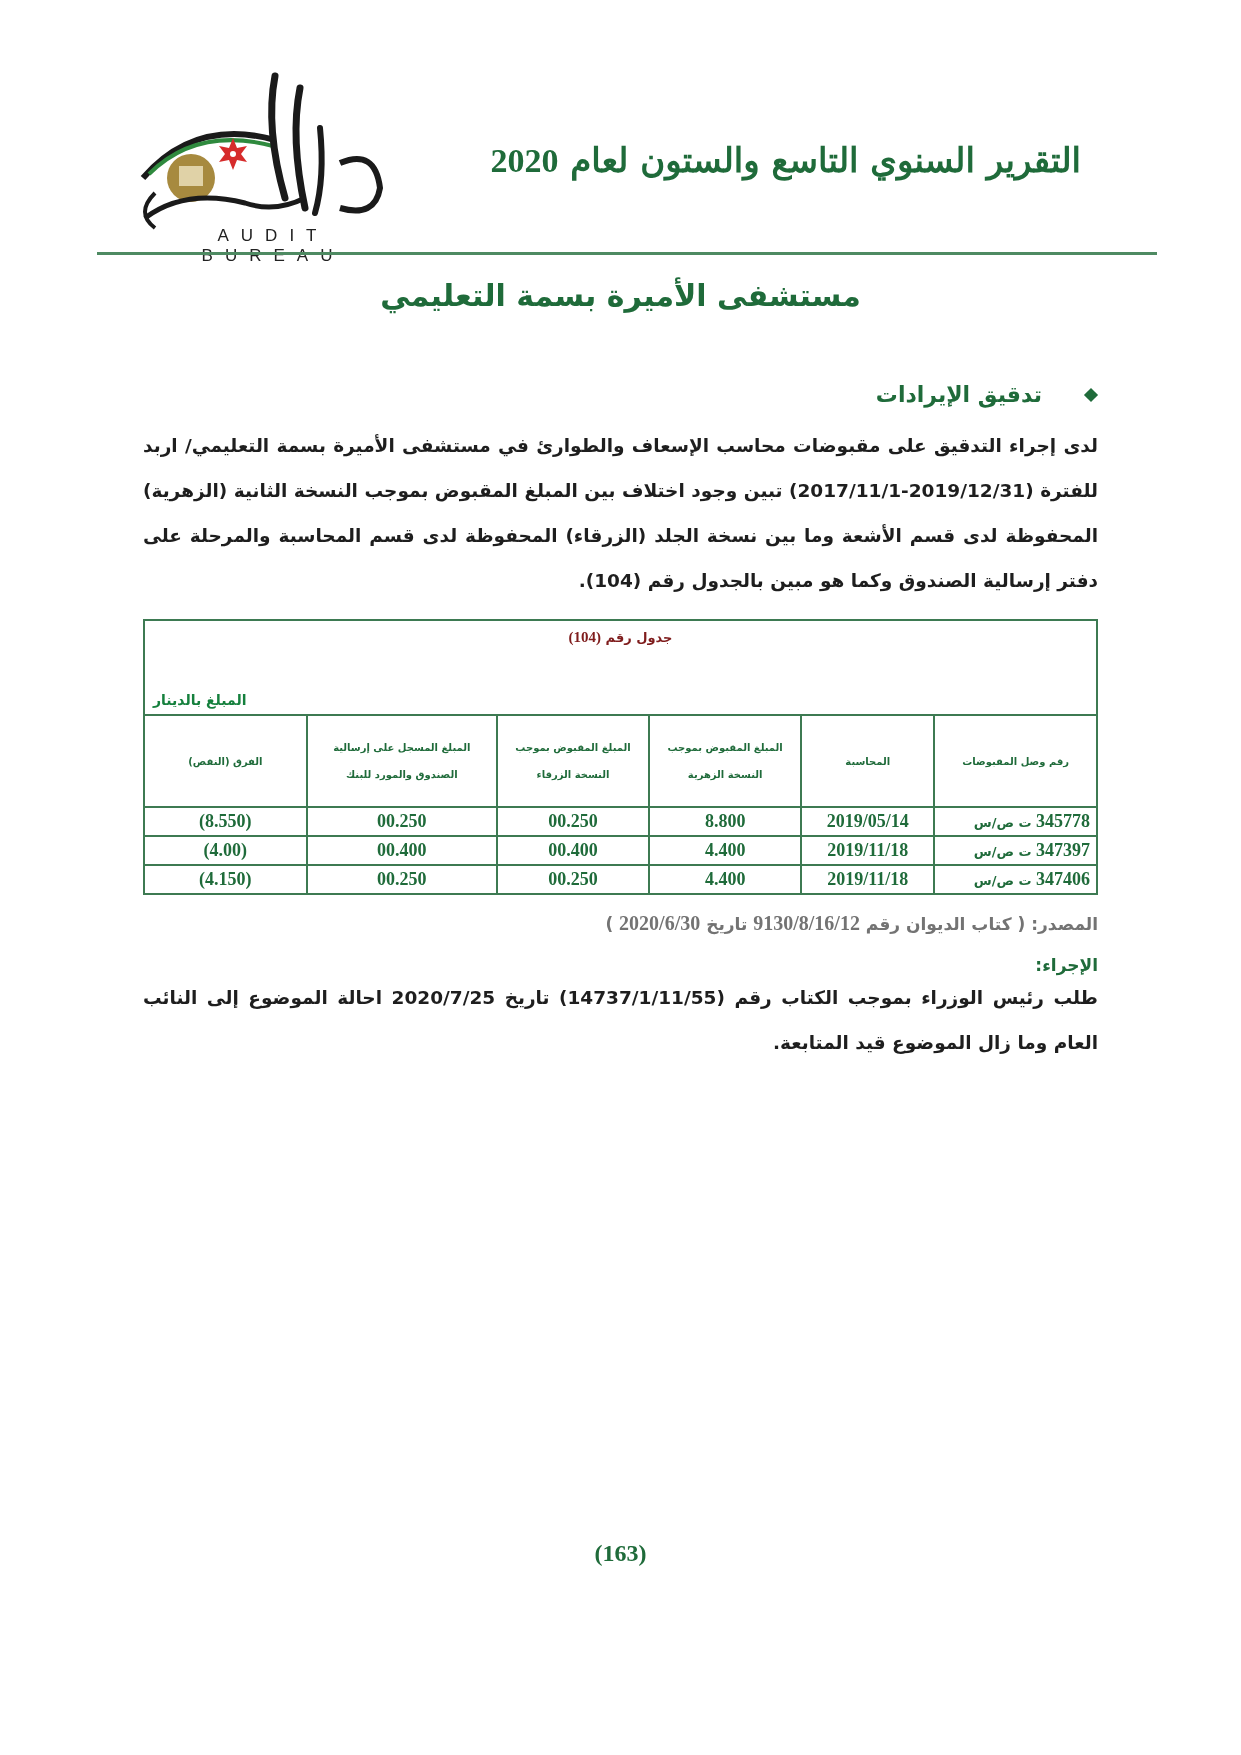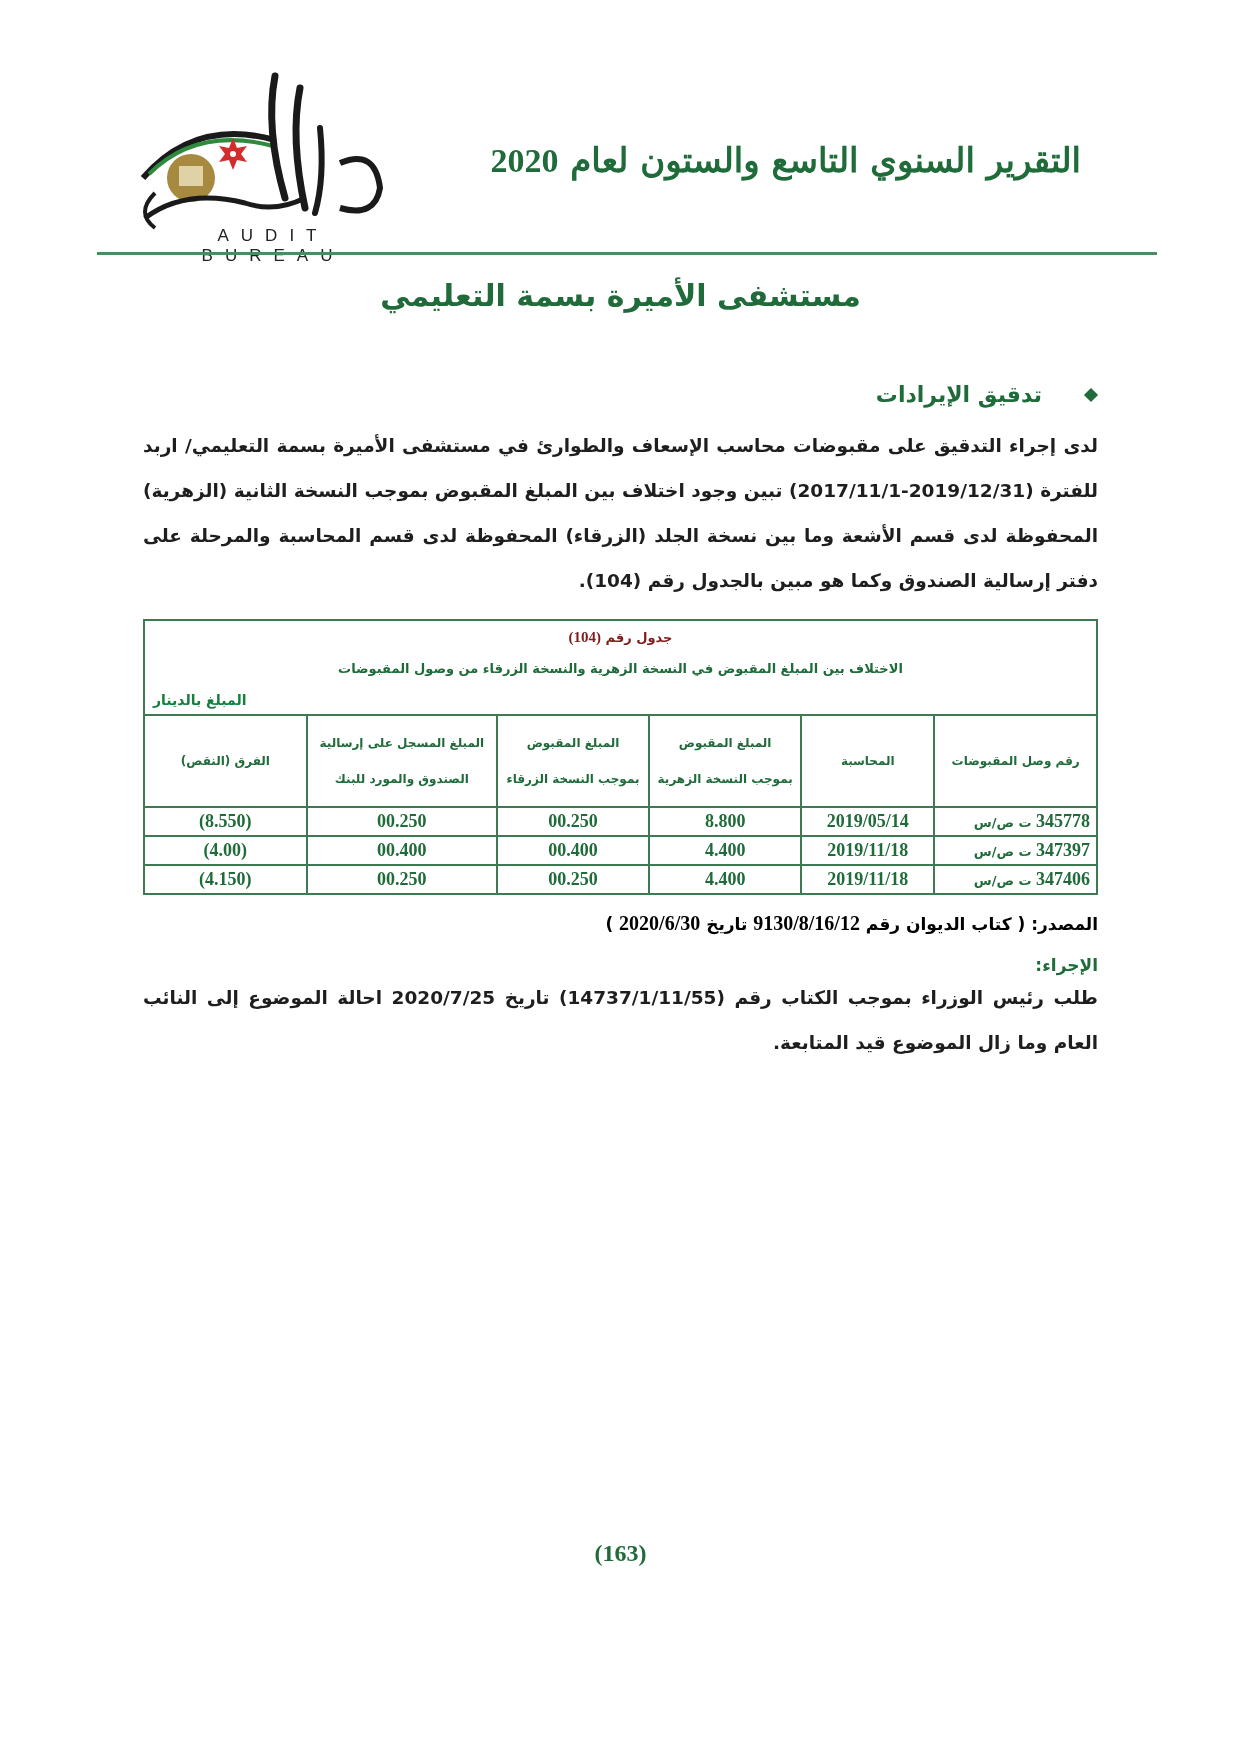--- a/index.html
+++ b/index.html
@@ -36,26 +36,26 @@
   #cap-num .num { font-family: "Liberation Serif", serif; font-size: 15px; }
   #cap-title { position: absolute; top: 40px; width: 100%; text-align: center; font-size: 13px; font-weight: bold; color: #1f6b3a; }
   #cap-unit { position: absolute; bottom: 6px; right: auto; left: 8px; font-size: 14px; font-weight: bold; color: #15803d; direction: rtl; }
 
   table { width: 100%; border-collapse: collapse; direction: rtl; table-layout: fixed; }
   th, td { border: 2px solid #3d7a52; text-align: center; color: #1f6b3a; }
   tr:first-child th { border-top: none; }
   th:first-child, td:first-child { border-right: none; border-radius: 18px; }
   th:last-child, td:last-child { border-left: none; }
   tr:last-child td { border-bottom: none; }
-  th { height: 90px; font-size: 12px; line-height: 36px; font-weight: bold; padding: 0 6px; }
+  th { height: 90px; font-size: 10px; line-height: 27px; font-weight: bold; padding: 0 6px; }
   td { height: 27px; font-family: "Liberation Serif", serif; font-weight: bold; font-size: 18px; padding: 0 6px; }
   td.receipt { text-align: right; }
   td.receipt .suffix { font-family: "DejaVu Sans", sans-serif; font-size: 13px; }
 
-  #source-line { right: 143px; top: 912px; direction: rtl; font-size: 17px; font-weight: bold; color: #000000; white-space: nowrap; margin-left: 48px; }
+  #source-line { right: 143px; top: 912px; direction: rtl; font-size: 17px; font-weight: bold; color: #737373; white-space: nowrap; margin-left: 48px; }
   #source-line .num { font-family: "Liberation Serif", serif; font-size: 20px; }
 
   #action-label { right: 143px; top: 955px; direction: rtl; font-size: 17px; font-weight: bold; color: #1f6b3a; }
 
   #page-number { left: 0; width: 1241px; top: 1540px; text-align: center; font-family: "Liberation Serif", serif;
                  font-weight: bold; font-size: 24px; color: #1f6b3a; }
 </style>
 </head>
 <body>
 
@@ -95,21 +95,20 @@
 </div>
 
 <div class="abs para" id="intro-para">لدى إجراء التدقيق على مقبوضات محاسب الإسعاف والطوارئ في مستشفى الأميرة بسمة التعليمي/ اربد للفترة (2019/12/31-2017/11/1) تبين وجود اختلاف بين المبلغ المقبوض بموجب النسخة الثانية (الزهرية) المحفوظة لدى قسم الأشعة وما بين نسخة الجلد (الزرقاء) المحفوظة لدى قسم المحاسبة والمرحلة على دفتر إرسالية الصندوق وكما هو مبين بالجدول رقم (104).</div>
 
 <div class="abs" id="table-box">
   <div id="table-caption">
     <div id="cap-num">
       <span>جدول رقم</span>
       <span class="num">(104)</span>
     </div>
-    <div id="cap-title">الاختلاف بين المبلغ المقبوض في النسخة الزهرية والنسخة الزرقاء من وصول المقبوضات</div>
     <div id="cap-unit">المبلغ بالدينار</div>
   </div>
   <table>
     <colgroup>
       <col style="width:17%">
         <col style="width:14%">
         <col style="width:16%">
         <col style="width:16%">
         <col style="width:20%">
         <col style="width:17%">

